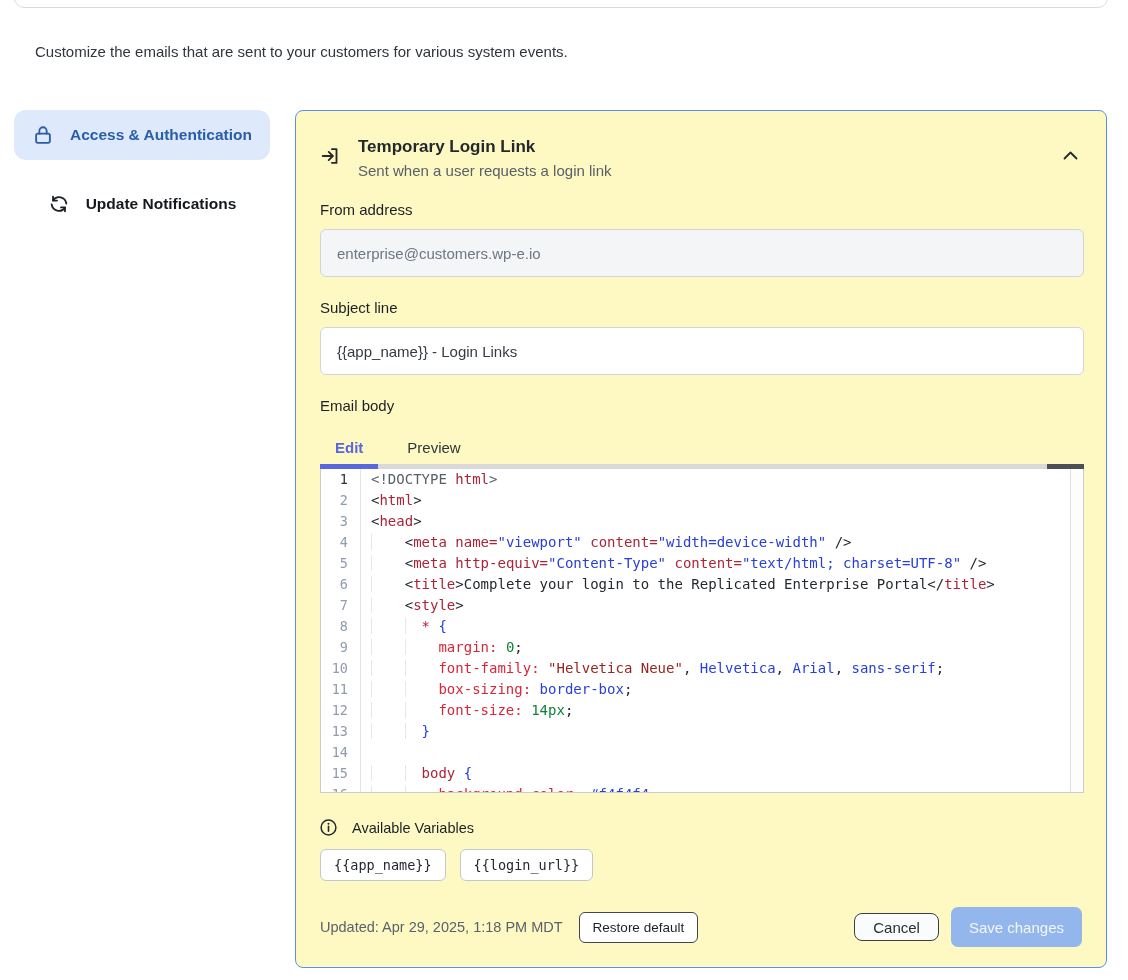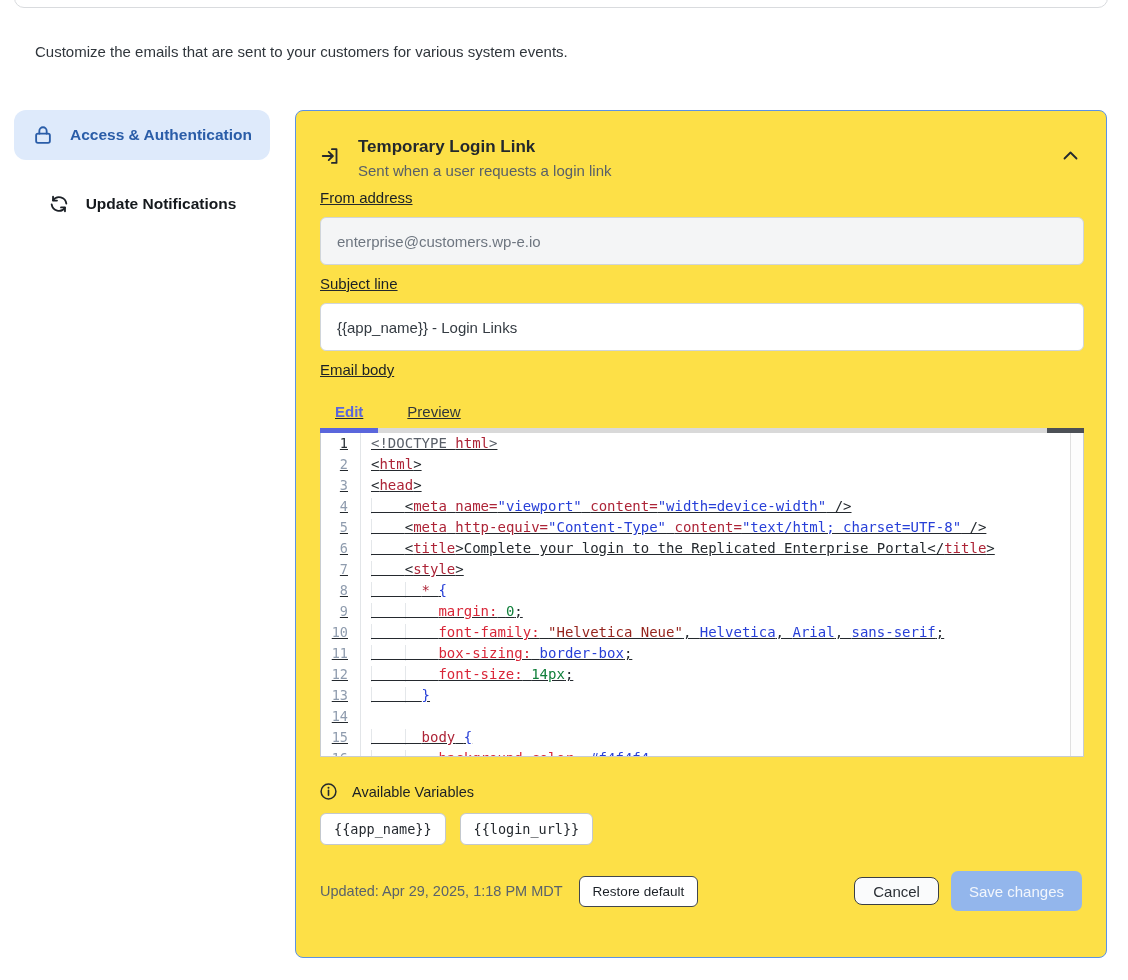--- a/index.html
+++ b/index.html
@@ -20,30 +20,30 @@
   
   .sidebar { width:256px; display:flex; flex-direction:column; gap:19px; }
   .side-item { display:flex; align-items:center; gap:16px; padding:13px 16px;
     border-radius:12px; cursor:pointer;justify-content:center; }
   .side-item .lbl { font-size:15.5px; font-weight:600; line-height:1.55; color:#15191d; }
   .side-item.active { background:#DEEAFB; }
   .side-item.active .lbl { color:#2A5DA8; }
   .side-item .ic { flex:0 0 auto; display:flex; }
 
   
-  .panel { width:812px; min-height:848px; background:#fde047; border:1px solid #5B92E5;
+  .panel { width:812px; min-height:848px; background:#fef9c3; border:1px solid #5B92E5;
     border-radius:8px; padding:26px 24px 20px 24px; }
 
   .panel-head { display:flex; align-items:flex-start; gap:16px; }
   .panel-head .ic { margin-top:8px; }
   .panel-title { font-size:17px; font-weight:700; color:#23282d; }
   .panel-sub { margin-top:5px; font-size:15px; color:#596068; }
   .collapse { margin-left:auto; margin-top:10px; cursor:pointer; padding:4px; }
 
-  .field { margin-top:10px;text-decoration:underline; }
+  .field { margin-top:22px; }
   .field .flabel { font-size:15px; color:#1b2025; margin-bottom:11px; }
   .tinput { width:764px; height:48px; border:1px solid #d0d5da; border-radius:6px;
     padding:0 16px; font-size:15px; font-family:"Liberation Sans",sans-serif; outline:none; }
   .tinput.disabled { background:#F4F5F6; color:#6E7680; }
   .tinput.normal { background:#fff; color:#343b42; }
 
   
   .tabs { margin-top:16px; position:relative; display:flex; gap:14px;
     border-bottom:5px solid #d9d9d9; width:764px; }
   .tab { padding:9px 15px 8px 15px; font-size:15px; color:#30363c; cursor:pointer;

